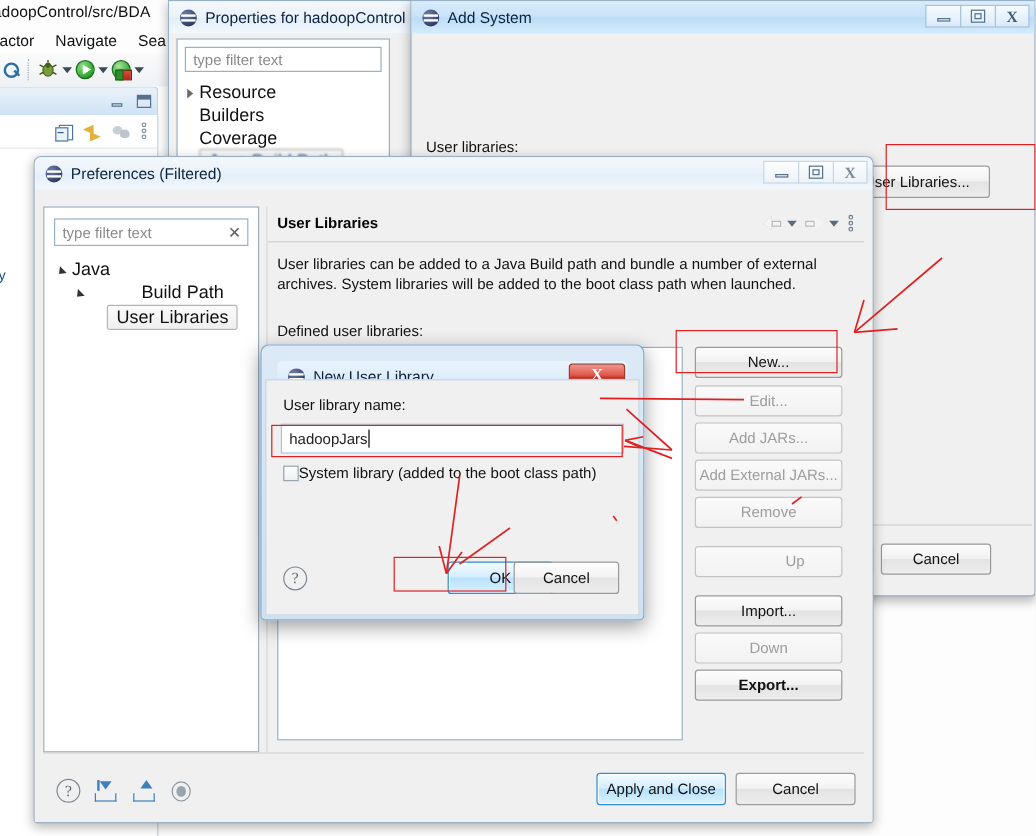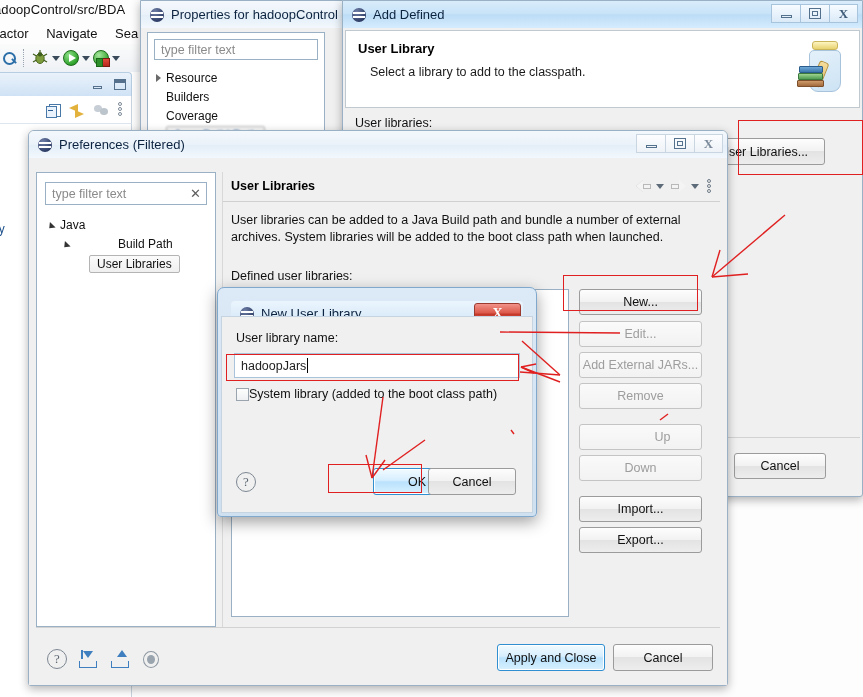--- a/index.html
+++ b/index.html
@@ -200,21 +200,21 @@
   .navarrow .head { position:absolute; top:0; width:0;height:0; }
   .navarrow.left .shaft { right:0; }
   .navarrow.left .head { left:0; border-right:7px solid #f4f4f4; border-top:6.5px solid transparent; border-bottom:6.5px solid transparent; filter:drop-shadow(0 0 0 #b9b9b9); }
   .navarrow.right .shaft { left:0; }
   .navarrow.right .head { right:0; border-left:7px solid #f4f4f4; border-top:6.5px solid transparent; border-bottom:6.5px solid transparent; }
   .navcaret { width:0;height:0;border-left:4px solid transparent;border-right:4px solid transparent;border-top:5px solid #5d6b79; display:inline-block; vertical-align:2px; margin-left:3px; }
   .vdots { width:5px;height:14px; display:inline-block; position:relative; }
   .vdots span { position:absolute; left:0; width:4px;height:4px;border:1px solid #6e7b88;border-radius:50%; display:block; }
 
   
-  .tree-item { font-size:12px; color:#111; display:flex; align-items:center; gap:5px; height:19px; }
+  .tree-item { font-size:15px; color:#111; display:flex; align-items:center; gap:5px; height:19px; }
   .tw-arrow-closed { width:0;height:0;border-left:5px solid #6a6a6a;border-top:4px solid transparent;border-bottom:4px solid transparent; }
   .tw-arrow-open { width:0;height:0;border-top:5px solid #333;border-right:4px solid transparent;border-left:4px solid transparent; transform:translateY(2px) rotate(45deg);}
   .tree-sel { border:1px solid #b4b4b4; background:linear-gradient(#fbfbfb,#efefef); padding:1px 7px; border-radius:2px; }
 
   .hr-sep { border-top:1px solid #d2d2d2; }
 
   
   .pb-icon { width:20px;height:18px; position:relative; }
   .pb-import:before{content:"";position:absolute;left:2px;top:0;width:2px;height:9px;background:#3f7fbf;transform:rotate(0);}
   .pb-import:after{content:"";position:absolute;left:0;top:11px;width:16px;height:6px;border:1.5px solid #3f7fbf;border-top:none;}
@@ -317,48 +317,34 @@
       </div>
     </div>
     <div class="ghost" style="left:52px; top:128px;">Java Code Style</div>
     <div style="position:absolute; left:190px; top:4px; right:6px; bottom:6px; background:#f0f0f0;"></div>
   </div>
 </div>
 
 <div class="dlg dlg-frame" style="left:342px; top:0px; width:521px; height:497px; border-radius:0 0 3px 3px;">
   <div class="titlebar tb-active" style="border-radius:0;">
     <span class="ecl-logo"></span>
-    <span class="tb-text">Add Defined</span>
+    <span class="tb-text">Add System</span>
     <span class="tb-btns">
       <span class="tbtn tbtn-min">
           <i></i>
         </span>
       <span class="tbtn tbtn-max">
           <i></i>
         </span>
       <span class="tbtn">
           <span class="xglyph">X</span>
         </span>
     </span>
   </div>
   <div class="dlg-body">
-    <div class="banner">
-      <h1>User Library</h1>
-      <p>Select a library to add to the classpath.</p>
-      <span class="banner-img">
-        <span class="jar">
-          <span class="jar-lid"></span>
-          <span class="jar-body"></span>
-          <span class="book bk4"></span>
-          <span class="book bk1"></span>
-          <span class="book bk2"></span>
-          <span class="book bk3"></span>
-        </span>
-      </span>
-    </div>
     <div class="label" style="position:absolute; left:12px; top:88px;">User libraries:</div>
 
     <div class="listbox" style="position:absolute; left:12px; top:108px; width:330px; bottom:70px; background:#fff;">
       <div class="ghost" style="left:18px; top:8px; color:#7fa9d6;">hadoopJars</div>
     </div>
 
     <div class="btn" style="position:absolute; left:360px; top:110px; width:122px; height:27px;">
       <span>User Libraries...</span>
     </div>
 
@@ -441,35 +427,38 @@
       <div class="listbox" style="position:absolute; left:8px; top:117px; width:338px; bottom:10px; background:#fff;"></div>
 
       <div style="position:absolute; left:356px; top:117px; width:123px;">
         <div class="btn" style="height:26px;">
           <span>New...</span>
         </div>
         <div class="btn dis" style="height:26px; margin-top:6px;">
           <span>Edit...</span>
         </div>
         <div class="btn dis" style="height:26px; margin-top:5px;">
+          <span>Add JARs...</span>
+        </div>
+        <div class="btn dis" style="height:26px; margin-top:5px;">
           <span>Add External JARs...</span>
         </div>
         <div class="btn dis" style="height:26px; margin-top:5px;">
           <span>Remove</span>
         </div>
         <div class="btn dis" style="height:26px; margin-top:15px;padding-left:44px;">
           <span>Up</span>
         </div>
+        <div class="btn" style="height:26px; margin-top:15px;">
+          <span>Import...</span>
+        </div>
         <div class="btn dis" style="height:26px; margin-top:5px;">
           <span>Down</span>
         </div>
-        <div class="btn" style="height:26px; margin-top:15px;">
-          <span>Import...</span>
-        </div>
-        <div class="btn" style="height:26px; margin-top:5px;">
+        <div class="btn" style="height:26px; margin-top:5px;font-weight:bold;">
           <span>Export...</span>
         </div>
       </div>
     </div>
 
     <div class="hr-sep" style="position:absolute; left:7px; right:7px; bottom:57px;"></div>
     <div style="position:absolute; left:18px; bottom:16px; display:flex; align-items:center; gap:12px;">
       <span class="qmark">?</span>
       <span class="pb-icon pb-import">
           <em></em>

